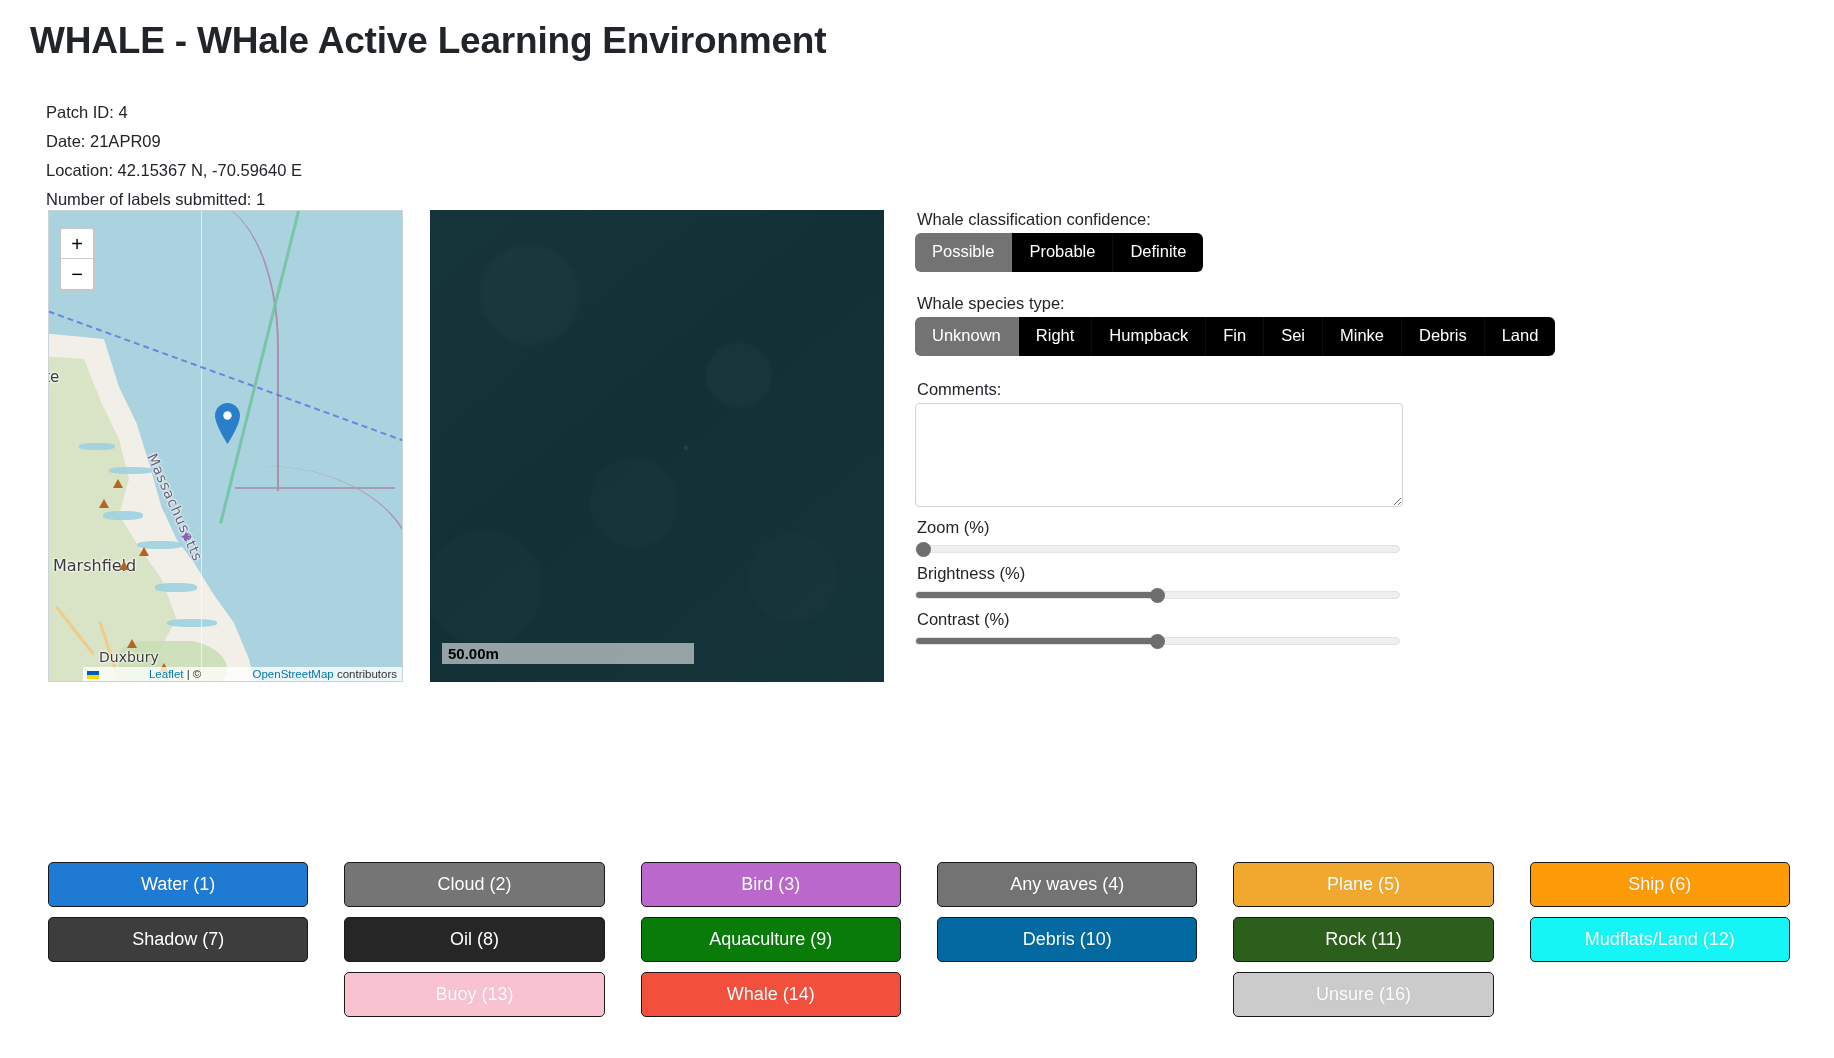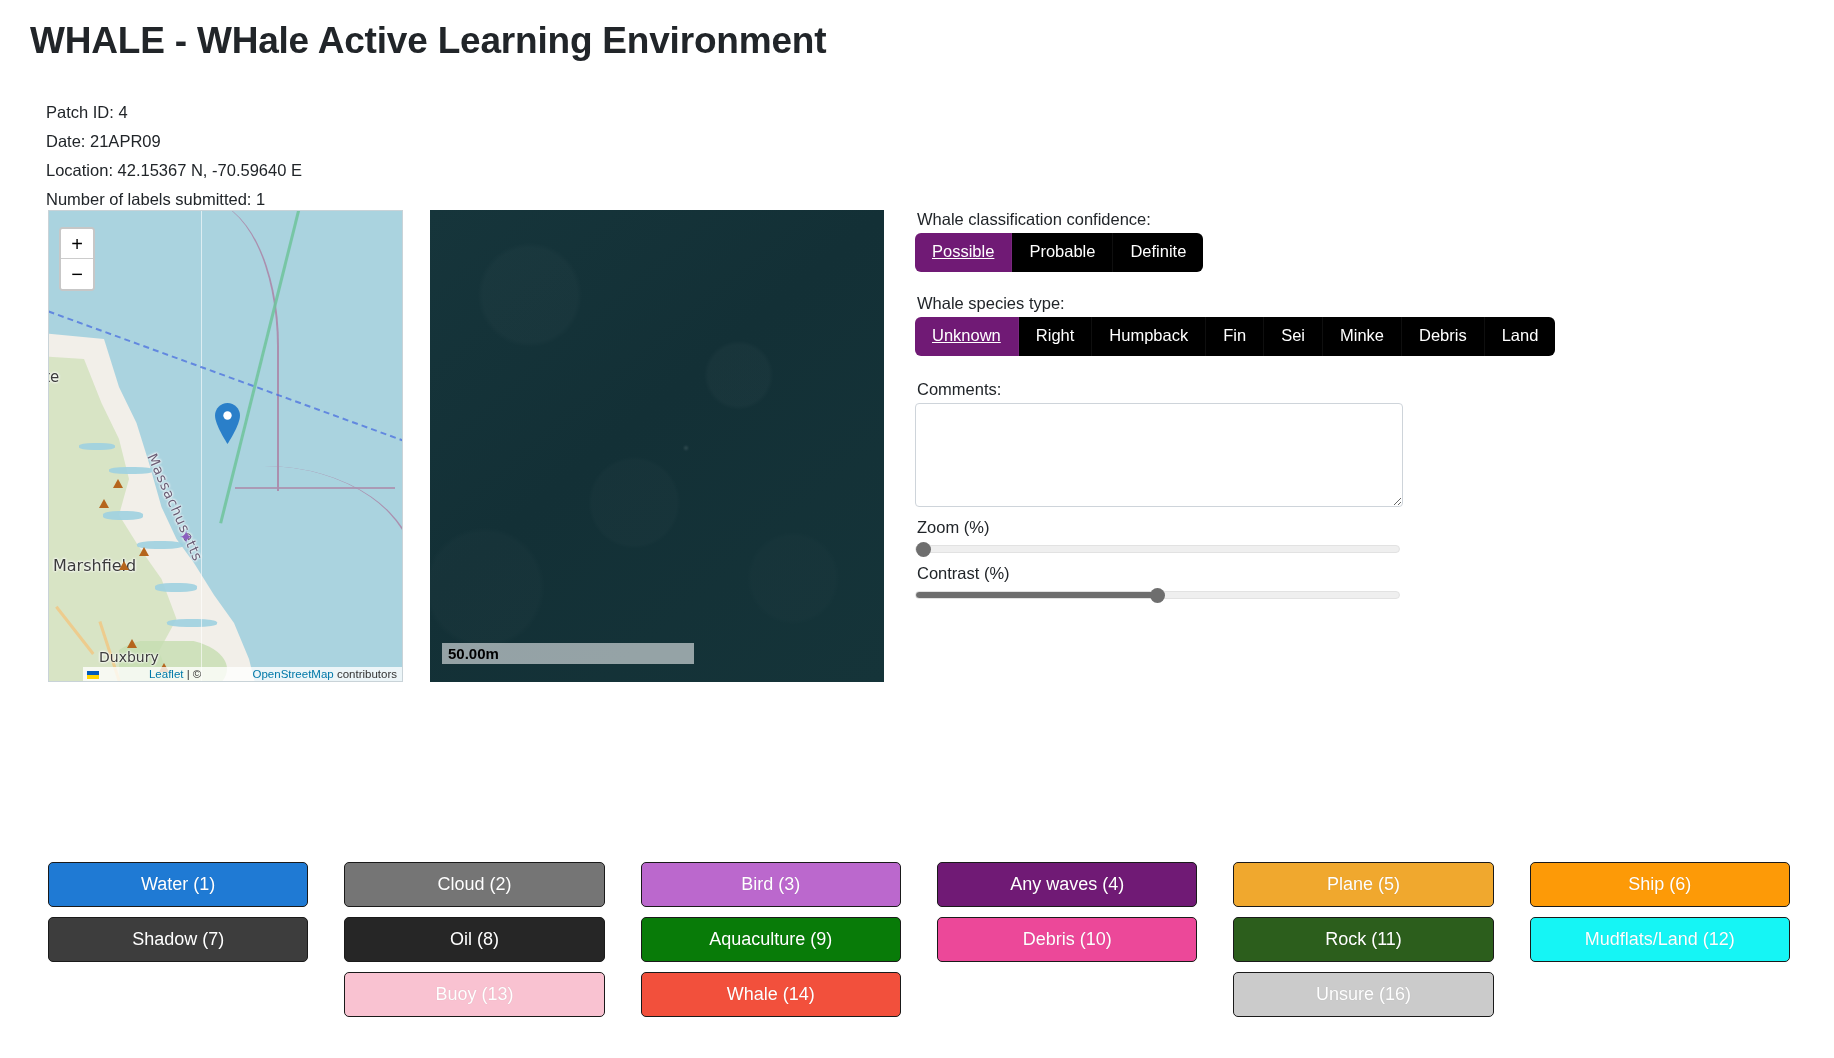--- a/index.html
+++ b/index.html
@@ -329,21 +329,21 @@
     border: 0;
     padding: 9px 17px 10px;
     font-size: 16.5px;
     color: #fff;
     background: #000000;
     cursor: pointer;
     font-family: "Liberation Sans", sans-serif;
     line-height: 1.2;
     white-space: nowrap;
   }
-  .btn-group button.active { background: #701a75; text-decoration: underline; }
+  .btn-group button.active { background: #737373; }
   .btn-group button:not(:last-child) { border-right: 1px solid rgba(255,255,255,.06); }
 
   .comments-label { margin-top: 2px; }
   textarea.comments {
     display: block;
     width: 488px;
     height: 104px;
     border: 1px solid #ced4da;
     border-radius: 4px;
     resize: both;
@@ -528,20 +528,24 @@
 
     <div class="ctrl-label comments-label" data-name="comments-label">Comments:</div>
     <textarea class="comments" data-name="comments-input" placeholder="" style=""></textarea>
 
     <div id="sliders-container" data-name="image-adjust-sliders">
         <div class="slider-block" data-name="slider-block">
           <div class="ctrl-label" data-name="slider-label">Zoom (%)</div>
           <input type="range" min="0" max="100" data-name="zoom-slider" value="0" style="background: transparent; --p: 0%;">
         </div>
         <div class="slider-block" data-name="slider-block">
+          <div class="ctrl-label" data-name="slider-label">Brightness (%)</div>
+          <input type="range" min="0" max="100" data-name="brightness-slider" value="50" style="background: transparent; --p: 50%;">
+        </div>
+        <div class="slider-block" data-name="slider-block">
           <div class="ctrl-label" data-name="slider-label">Contrast (%)</div>
           <input type="range" min="0" max="100" data-name="contrast-slider" value="50" style="background: transparent; --p: 50%;">
         </div>
       </div>
   </div>
 </div>
 
 <div class="label-grid" id="label-grid" data-name="label-button-grid">
     <div class="label-col" data-name="label-column">
       <button class="lbl-btn" data-name="label-button-water-1" style="background: rgb(31, 122, 212); color: rgb(255, 255, 255);">Water (1)</button>
@@ -551,22 +555,22 @@
       <button class="lbl-btn" data-name="label-button-cloud-2" style="background: rgb(117, 117, 117); color: rgb(255, 255, 255);">Cloud (2)</button>
       <button class="lbl-btn" data-name="label-button-oil-8" style="background: rgb(38, 38, 38); color: rgb(255, 255, 255);">Oil (8)</button>
       <button class="lbl-btn" data-name="label-button-buoy-13" style="background: rgb(249, 194, 209); color: rgb(255, 255, 255);">Buoy (13)</button>
     </div>
     <div class="label-col" data-name="label-column">
       <button class="lbl-btn" data-name="label-button-bird-3" style="background: rgb(187, 104, 205); color: rgb(255, 255, 255);">Bird (3)</button>
       <button class="lbl-btn" data-name="label-button-aquaculture-9" style="background: rgb(8, 123, 8); color: rgb(255, 255, 255);">Aquaculture (9)</button>
       <button class="lbl-btn" data-name="label-button-whale-14" style="background: rgb(242, 80, 60); color: rgb(255, 255, 255);">Whale (14)</button>
     </div>
     <div class="label-col" data-name="label-column">
-      <button class="lbl-btn" data-name="label-button-any-waves-4" style="background: #701a75; color: rgb(255, 255, 255);">Any waves (4)</button>
-      <button class="lbl-btn" data-name="label-button-debris-10" style="background: #ec4899; color: rgb(255, 255, 255);">Debris (10)</button>
+      <button class="lbl-btn" data-name="label-button-any-waves-4" style="background: #737373; color: rgb(255, 255, 255);">Any waves (4)</button>
+      <button class="lbl-btn" data-name="label-button-debris-10" style="background: #0369a1; color: rgb(255, 255, 255);">Debris (10)</button>
     </div>
     <div class="label-col" data-name="label-column">
       <button class="lbl-btn" data-name="label-button-plane-5" style="background: rgb(240, 168, 46); color: rgb(255, 255, 255);">Plane (5)</button>
       <button class="lbl-btn" data-name="label-button-rock-11" style="background: rgb(44, 94, 28); color: rgb(255, 255, 255);">Rock (11)</button>
       <button class="lbl-btn" data-name="label-button-unsure-16" style="background: rgb(203, 203, 203); color: rgb(255, 255, 255);">Unsure (16)</button>
     </div>
     <div class="label-col" data-name="label-column">
       <button class="lbl-btn" data-name="label-button-ship-6" style="background: rgb(253, 154, 7); color: rgb(255, 255, 255);">Ship (6)</button>
       <button class="lbl-btn" data-name="label-button-mudflats-land-12" style="background: rgb(21, 245, 245); color: rgb(255, 255, 255);">Mudflats/Land (12)</button>
     </div>

